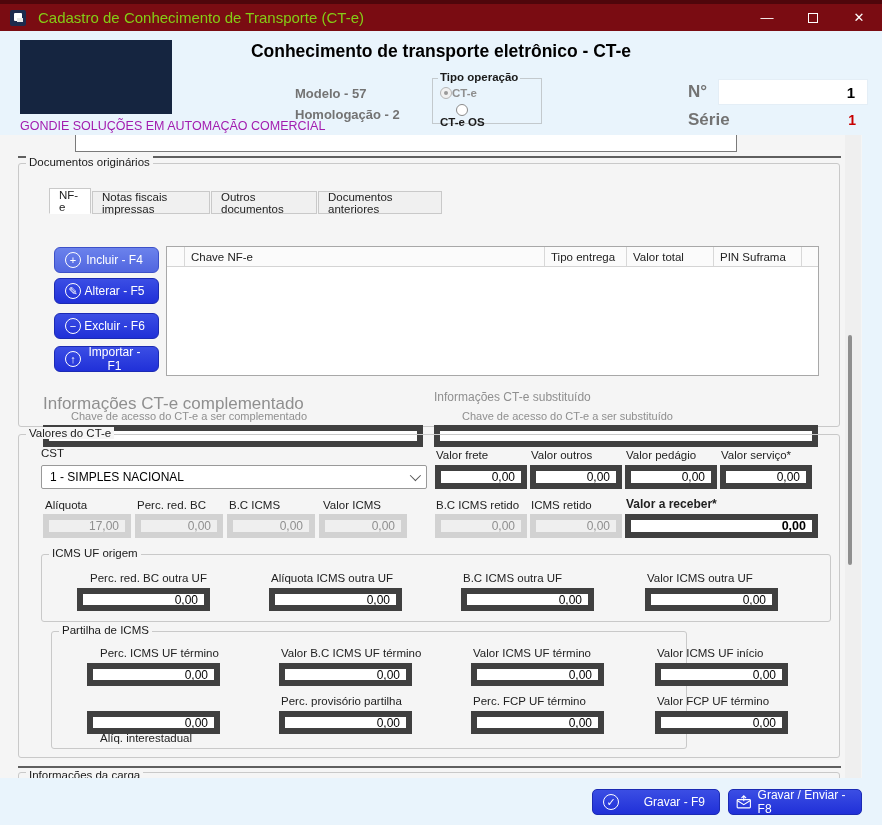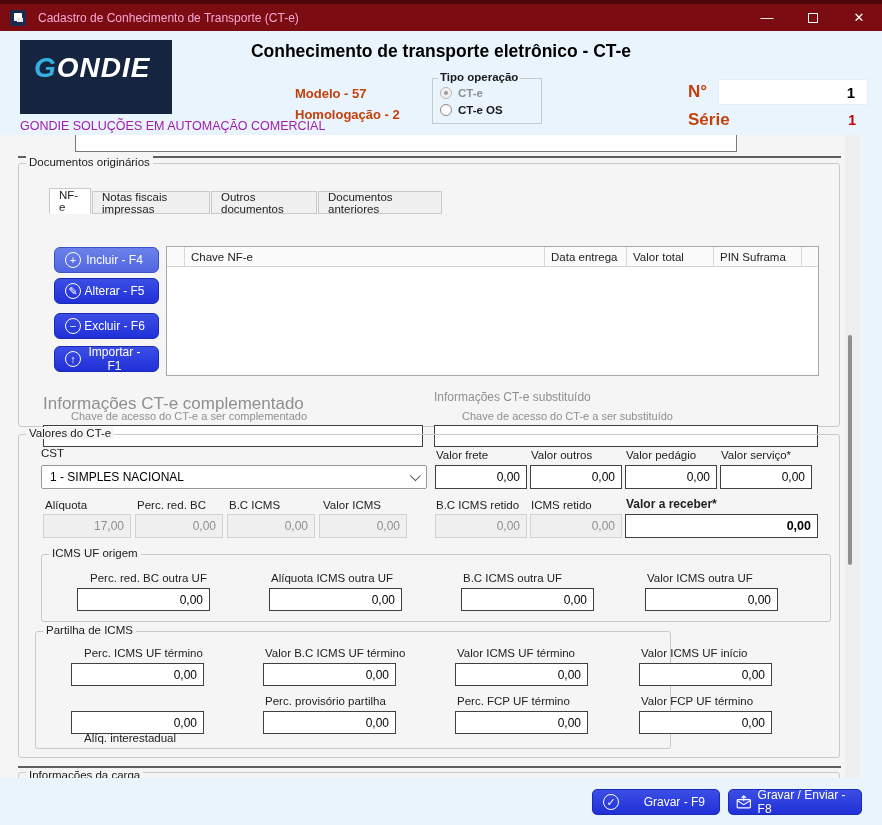--- a/index.html
+++ b/index.html
@@ -6,37 +6,37 @@
   html,body { width:882px; height:825px; }
   body { font-family:"Liberation Sans", sans-serif; background:#e9f4fc; position:relative; overflow:hidden; }
   .abs { position:absolute; }
 
   
   .win-topstrip { left:0; top:0; width:882px; height:4px; background:#4f060b; }
   .titlebar { left:0; top:4px; width:882px; height:27px; background:#7a0c12; display:flex; align-items:center; }
   .app-icon { width:16px; height:16px; margin-left:10px; background:#1d2b4d; border-radius:2px; position:relative; }
   .app-icon::before { content:""; position:absolute; left:4px; top:3px; width:8px; height:8px; background:#fff; border-radius:1px; }
   .app-icon::after { content:""; position:absolute; left:7px; top:8px; width:6px; height:4px; background:#e8e8e8; }
-  .title-text { color:#f9a8d4; font-size:12px; margin-left:12px; }
+  .title-text { color:#84cc16; font-size:15px; margin-left:12px; }
   .win-controls { margin-left:auto; display:flex; height:100%; }
   .win-btn { width:46px; height:100%; display:flex; align-items:center; justify-content:center; color:#fff; font-size:13px; cursor:default; }
   .max-glyph { width:10px; height:10px; border:1px solid #fff; display:inline-block; }
 
   
   .header { left:0; top:31px; width:882px; height:104px; background:#e9f4fc; }
   .logo { left:20px; top:9px; width:152px; height:74px; background:#152540; color:#fff; overflow:hidden; }
   .logo-brand { position:absolute; left:14px; top:12px; font-size:28px; font-weight:bold; font-style:italic; letter-spacing:1px; }
   .logo-g { color:#33b1e2; }
   .logo-sub { position:absolute; left:15px; top:44px; font-size:18px; font-weight:bold;margin-top:39px; }
   .tagline { left:20px; top:88px; font-size:12.5px; color:#a21caf; }
   .main-title { left:0px; top:10px; width:882px; text-align:center; font-size:17.5px; font-weight:bold; color:#000; }
-  .hdr-gray { color:#c2410c; font-weight:bold; font-size:13px; }
+  .hdr-gray { color:#737373; font-weight:bold; font-size:13px; }
   .tipo-box { left:432px; top:47px; width:110px; height:46px; border:1px solid #c3c9cd; }
   .tipo-label { position:absolute; left:5px; top:-8px; background:#e9f4fc; padding:0 2px; font-size:11.5px; font-weight:bold; color:#1a1a1a; }
-  .radio-row { position:absolute; left:7px; display:flex; align-items:center; gap:6px; font-size:11.5px; font-weight:bold; }
+  .radio-row { position:absolute; left:7px; display:flex; align-items:center; font-size:11.5px; font-weight:bold; }
   .radio { width:12px; height:12px; border-radius:50%; border:1px solid #8a8a8a; background:#fff; position:relative; }
   .radio.sel-disabled { border-color:#b5b5b5; background:#f1f1f1; }
   .radio.sel-disabled::after { content:""; position:absolute; left:3px; top:3px; width:4px; height:4px; border-radius:50%; background:#9a9a9a; }
   .num-label { left:688px; top:51px; font-size:17px; }
   .num-input { left:718px; top:48px; width:150px; height:26px; background:#fff; border:1px solid #e4eef6; font-size:15px; font-weight:bold; text-align:right; padding-right:12px; color:#000; font-family:"Liberation Sans",sans-serif; }
   .serie-label { left:688px; top:79px; font-size:17px; }
   .serie-value { left:718px; top:81px; width:138px; text-align:right; font-size:14px; font-weight:bold; color:#c80000; }
 
   
   .content { left:0; top:135px; width:862px; height:643px; background:#f5f5f5; }
@@ -59,21 +59,21 @@
   
   .nfe-table { left:165px; top:82px; width:653px; height:130px; background:#fff; border:1px solid #a8a8a8; }
   .thead { position:absolute; left:0; top:0; width:100%; height:20px; background:#fbfbfb; border-bottom:1px solid #d4d4d4; display:flex; }
   .th { border-right:1px solid #d8d8d8; font-size:11.5px; color:#222; display:flex; align-items:center; padding-left:6px; }
 
   .lbl { position:absolute; font-size:11.5px; color:#222; white-space:nowrap; }
   .lbl-gray { color:#8f8f8f; }
   .lbl-sub { font-size:11px; }
   .lbl-bold { font-weight:bold; font-size:12px; }
 
-  .tb { position:absolute; background:#fff; border:1px solid #404040; font-size:12px; color:#000; text-align:right; padding:0 6px; font-family:"Liberation Sans",sans-serif; }
+  .tb { position:absolute; background:#fff; border:6px solid #404040; font-size:12px; color:#000; text-align:right; padding:0 6px; font-family:"Liberation Sans",sans-serif; }
   .tb.left { text-align:left; }
   .tb.dis { background:#efefef; border-color:#d2d2d2; color:#8f8f8f; }
   .tb.bold { font-weight:bold; font-size:12.5px; }
 
   .select { position:absolute; background:#fff; border:1px solid #999; border-radius:2px; font-size:12px; color:#000; display:flex; align-items:center; padding:0 8px; }
   .chev { margin-left:auto; width:8px; height:8px; border-right:1.5px solid #555; border-bottom:1.5px solid #555; transform:rotate(45deg) translateY(-2px); }
 
   
   .vscroll { left:845px; top:0; width:16px; height:643px; background:#efefef; }
   .vthumb { position:absolute; left:3px; top:200px; width:4px; height:230px; background:#8f8f8f; border-radius:2px; }
@@ -101,35 +101,34 @@
         <span class="max-glyph"></span>
       </div>
     <div class="win-btn">
         <span>✕</span>
       </div>
   </div>
 </div>
 
 <div class="abs header">
   <div class="abs logo">
-    <div class="logo-brand"><span class="logo-g">G</span><span>ONDIE</span></div>
     <div class="logo-sub">sistemas</div>
   </div>
   <div class="abs tagline">GONDIE SOLUÇÕES EM AUTOMAÇÃO COMERCIAL</div>
   <div class="abs main-title">Conhecimento de transporte eletrônico - CT-e</div>
   <div class="abs hdr-gray" style="left:295px; top:55px;">Modelo - 57</div>
   <div class="abs hdr-gray" style="left:295px; top:76px;">Homologação - 2</div>
 
   <div class="abs tipo-box">
     <div class="tipo-label">Tipo operação</div>
     <div class="radio-row" style="top:8px; color:#8f8f8f;">
       <span class="radio sel-disabled"></span>
       <span>CT-e</span>
     </div>
-    <div class="radio-row" style="top:25px; color:#1a1a1a;">
+    <div class="radio-row" style="top:25px; color:#1a1a1a;flex-direction:column;">
       <span class="radio"></span>
       <span>CT-e OS</span>
     </div>
   </div>
 
   <div class="abs hdr-gray num-label">N°</div>
   <input class="abs num-input" value="1" style="">
   <div class="abs hdr-gray serie-label">Série</div>
   <div class="abs serie-value">1</div>
 </div>
@@ -169,21 +168,21 @@
     </div>
     <div class="btn-blue" style="left:35px; top:182px; width:105px; height:26px;">
       <span class="icirc">↑</span>
       <span class="btn-label-center">Importar - F1</span>
     </div>
 
     <div class="nfe-table" style="position:absolute; left:147px; top:82px;">
       <div class="thead">
         <div class="th" style="width:18px;"></div>
         <div class="th" style="width:360px;">Chave NF-e</div>
-        <div class="th" style="width:82px;">Data entrega</div>
+        <div class="th" style="width:82px;">Tipo entrega</div>
         <div class="th" style="width:87px;">Valor total</div>
         <div class="th" style="width:88px;">PIN Suframa</div>
       </div>
       <div style="position:absolute; top:20px; left:0; width:100%; height:108px;"></div>
     </div>
 
     <div class="lbl lbl-gray" style="left:24px; top:230px; font-size:17px;">Informações CT-e complementado</div>
     <div class="lbl lbl-gray lbl-sub" style="left:52px; top:246px;">Chave de acesso do CT-e a ser complementado</div>
     <input class="tb left" style="left: 24px; top: 261px; width: 380px; height: 22px;" value="">
 
@@ -230,21 +229,21 @@
       <div class="lbl" style="left:48px; top:17px;">Perc. red. BC outra UF</div>
       <input class="tb" style="left: 35px; top: 33px; width: 133px; height: 23px;" value="0,00">
       <div class="lbl" style="left:229px; top:17px;">Alíquota ICMS outra UF</div>
       <input class="tb" style="left: 227px; top: 33px; width: 133px; height: 23px;" value="0,00">
       <div class="lbl" style="left:421px; top:17px;">B.C ICMS outra UF</div>
       <input class="tb" style="left: 419px; top: 33px; width: 133px; height: 23px;" value="0,00">
       <div class="lbl" style="left:605px; top:17px;">Valor ICMS outra UF</div>
       <input class="tb" style="left: 603px; top: 33px; width: 133px; height: 23px;" value="0,00">
     </div>
 
-    <div class="gbox" style="left:16px; top:196px; width:636px; height:118px;">
+    <div class="gbox" style="left:32px; top:196px; width:636px; height:118px;">
       <div class="glabel">Partilha de ICMS</div>
       <div class="lbl" style="left:48px; top:15px;">Perc. ICMS UF término</div>
       <input class="tb" style="left: 35px; top: 31px; width: 133px; height: 23px;" value="0,00">
       <div class="lbl" style="left:229px; top:15px;">Valor B.C ICMS UF término</div>
       <input class="tb" style="left: 227px; top: 31px; width: 133px; height: 23px;" value="0,00">
       <div class="lbl" style="left:421px; top:15px;">Valor ICMS UF término</div>
       <input class="tb" style="left: 419px; top: 31px; width: 133px; height: 23px;" value="0,00">
       <div class="lbl" style="left:605px; top:15px;">Valor ICMS UF início</div>
       <input class="tb" style="left: 603px; top: 31px; width: 133px; height: 23px;" value="0,00">
 

